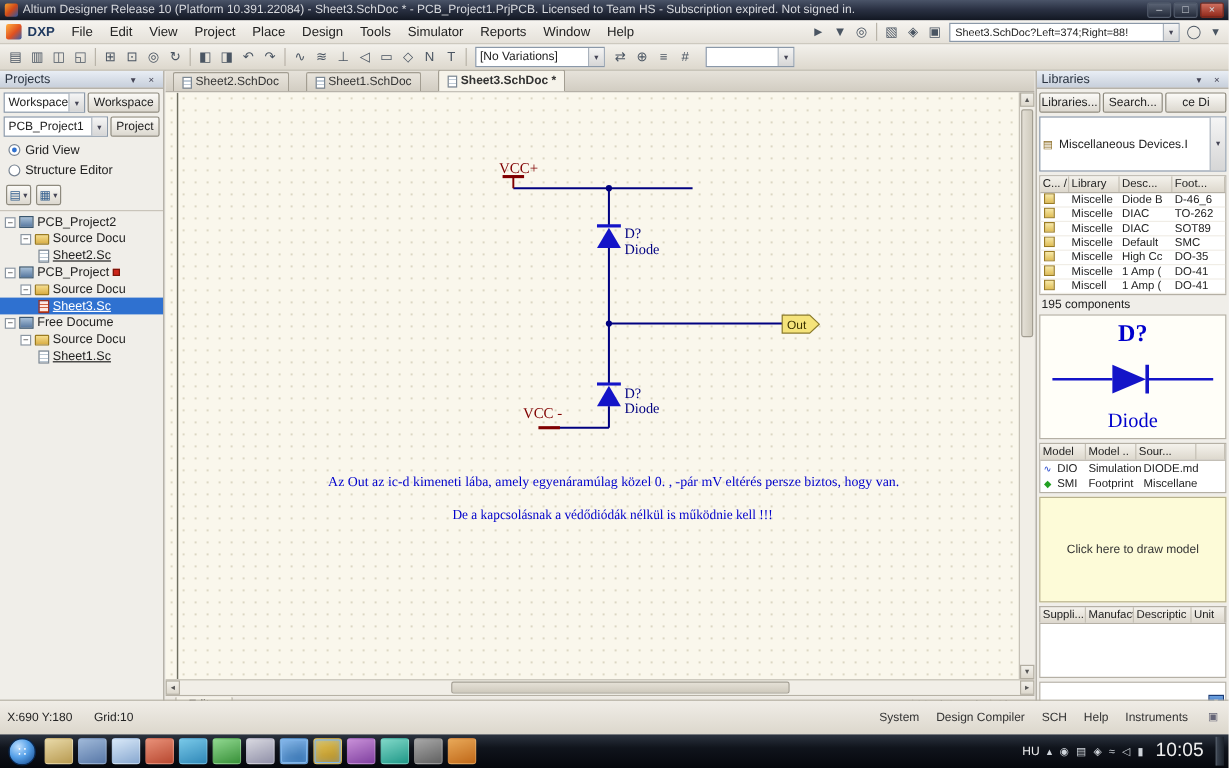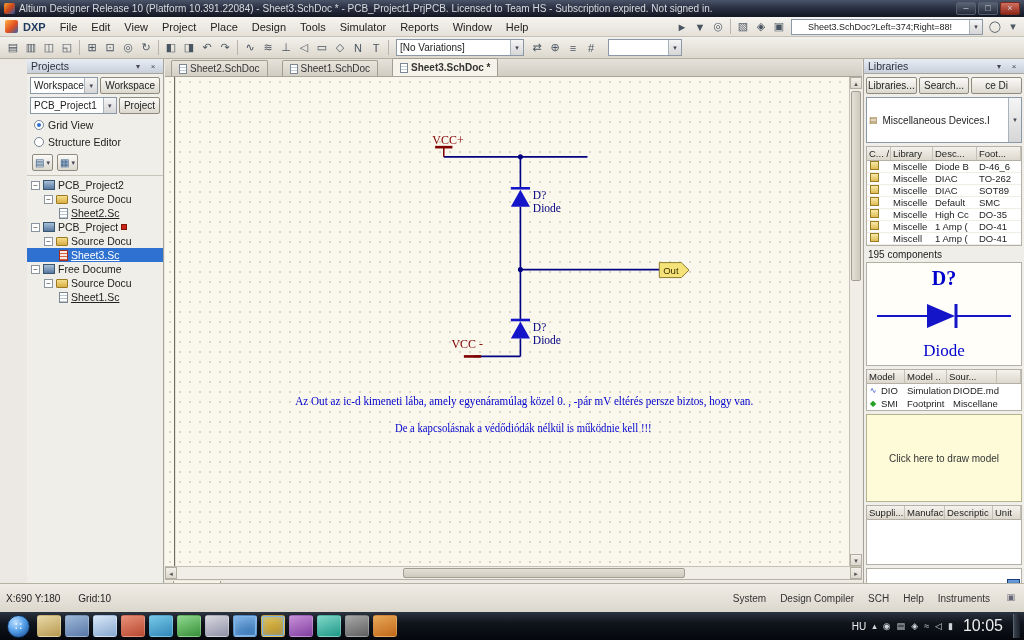--- a/index.html
+++ b/index.html
@@ -25,38 +25,38 @@
   .dxp-ico { width:13px; height:13px; margin:0 3px; border-radius:2px;
     background:linear-gradient(135deg,#ffb040 0%,#e05020 55%,#3060b0 100%); }
   .menu-item { padding:2px 7px; white-space:nowrap; cursor:default; }
   .menu-item.dxp { font-weight:bold; color:#203a60; padding-left:2px; }
   .mb-spacer { flex:1; }
   .tbico { width:18px; height:17px; display:inline-flex; align-items:center; justify-content:center;
     font-size:11px; color:#4a5562; border:1px solid transparent; border-radius:2px; }
   .tb-sep { width:1px; height:15px; background:#b9b4a9; margin:0 3px; }
   .navcombo { display:flex; align-items:center; width:192px; height:16px; background:#fff;
     border:1px solid #8a98a8; margin:0 3px; font-size:9px; }
-  .navcombo .val { flex:1; padding-left:16px; white-space:nowrap; overflow:hidden; }
+  .navcombo .val { flex:1; padding-left:4px; white-space:nowrap; overflow:hidden; }
   .combo-arrow { width:13px; height:100%; background:linear-gradient(#f5f5f5,#d6d6d6);
     border-left:1px solid #aab2bc; display:flex; align-items:center; justify-content:center;
     font-size:7px; color:#445; }
 
   
   .toolbar { position:absolute; top:37px; left:0; right:0; height:22px;
     background:linear-gradient(#f3f1ec,#ddd8cd); border-bottom:1px solid #b6b1a5;
     display:flex; align-items:center; padding:0 4px; }
-  .varcombo { display:flex; align-items:center; width:128px; height:17px; background:#fff;
+  .varcombo { display:flex; align-items:center; width:108px; height:17px; background:#fff;
     border:1px solid #8a98a8; margin:0 4px; font-size:10px; }
   .varcombo .val { flex:1; padding-left:3px; white-space:nowrap; overflow:hidden; }
   .rightcombo { display:flex; align-items:center; width:74px; height:17px; background:#fff;
     border:1px solid #8a98a8; margin-left:8px; }
   .rightcombo .val { flex:1; }
 
   
-  .content { position:absolute; top:59px; bottom:44px; left:0; right:0;margin-left:27px; }
+  .content { position:absolute; top:59px; bottom:44px; left:0; right:0; }
 
   
   .panel-header { height:15px; background:linear-gradient(#e9eef5,#c7cfdb);
     border-bottom:1px solid #a9a49a; display:flex; align-items:center;
     padding:0 4px; font-size:10.5px; color:#2a3340; }
   .panel-header .ph-btns { margin-left:auto; display:flex; gap:3px; }
   .ph-btn { width:12px; height:11px; font-size:8px; line-height:10px; text-align:center;
     color:#445; border:1px solid transparent; }
 
   .projects-panel { position:absolute; left:0; top:0; bottom:0; width:137px;

